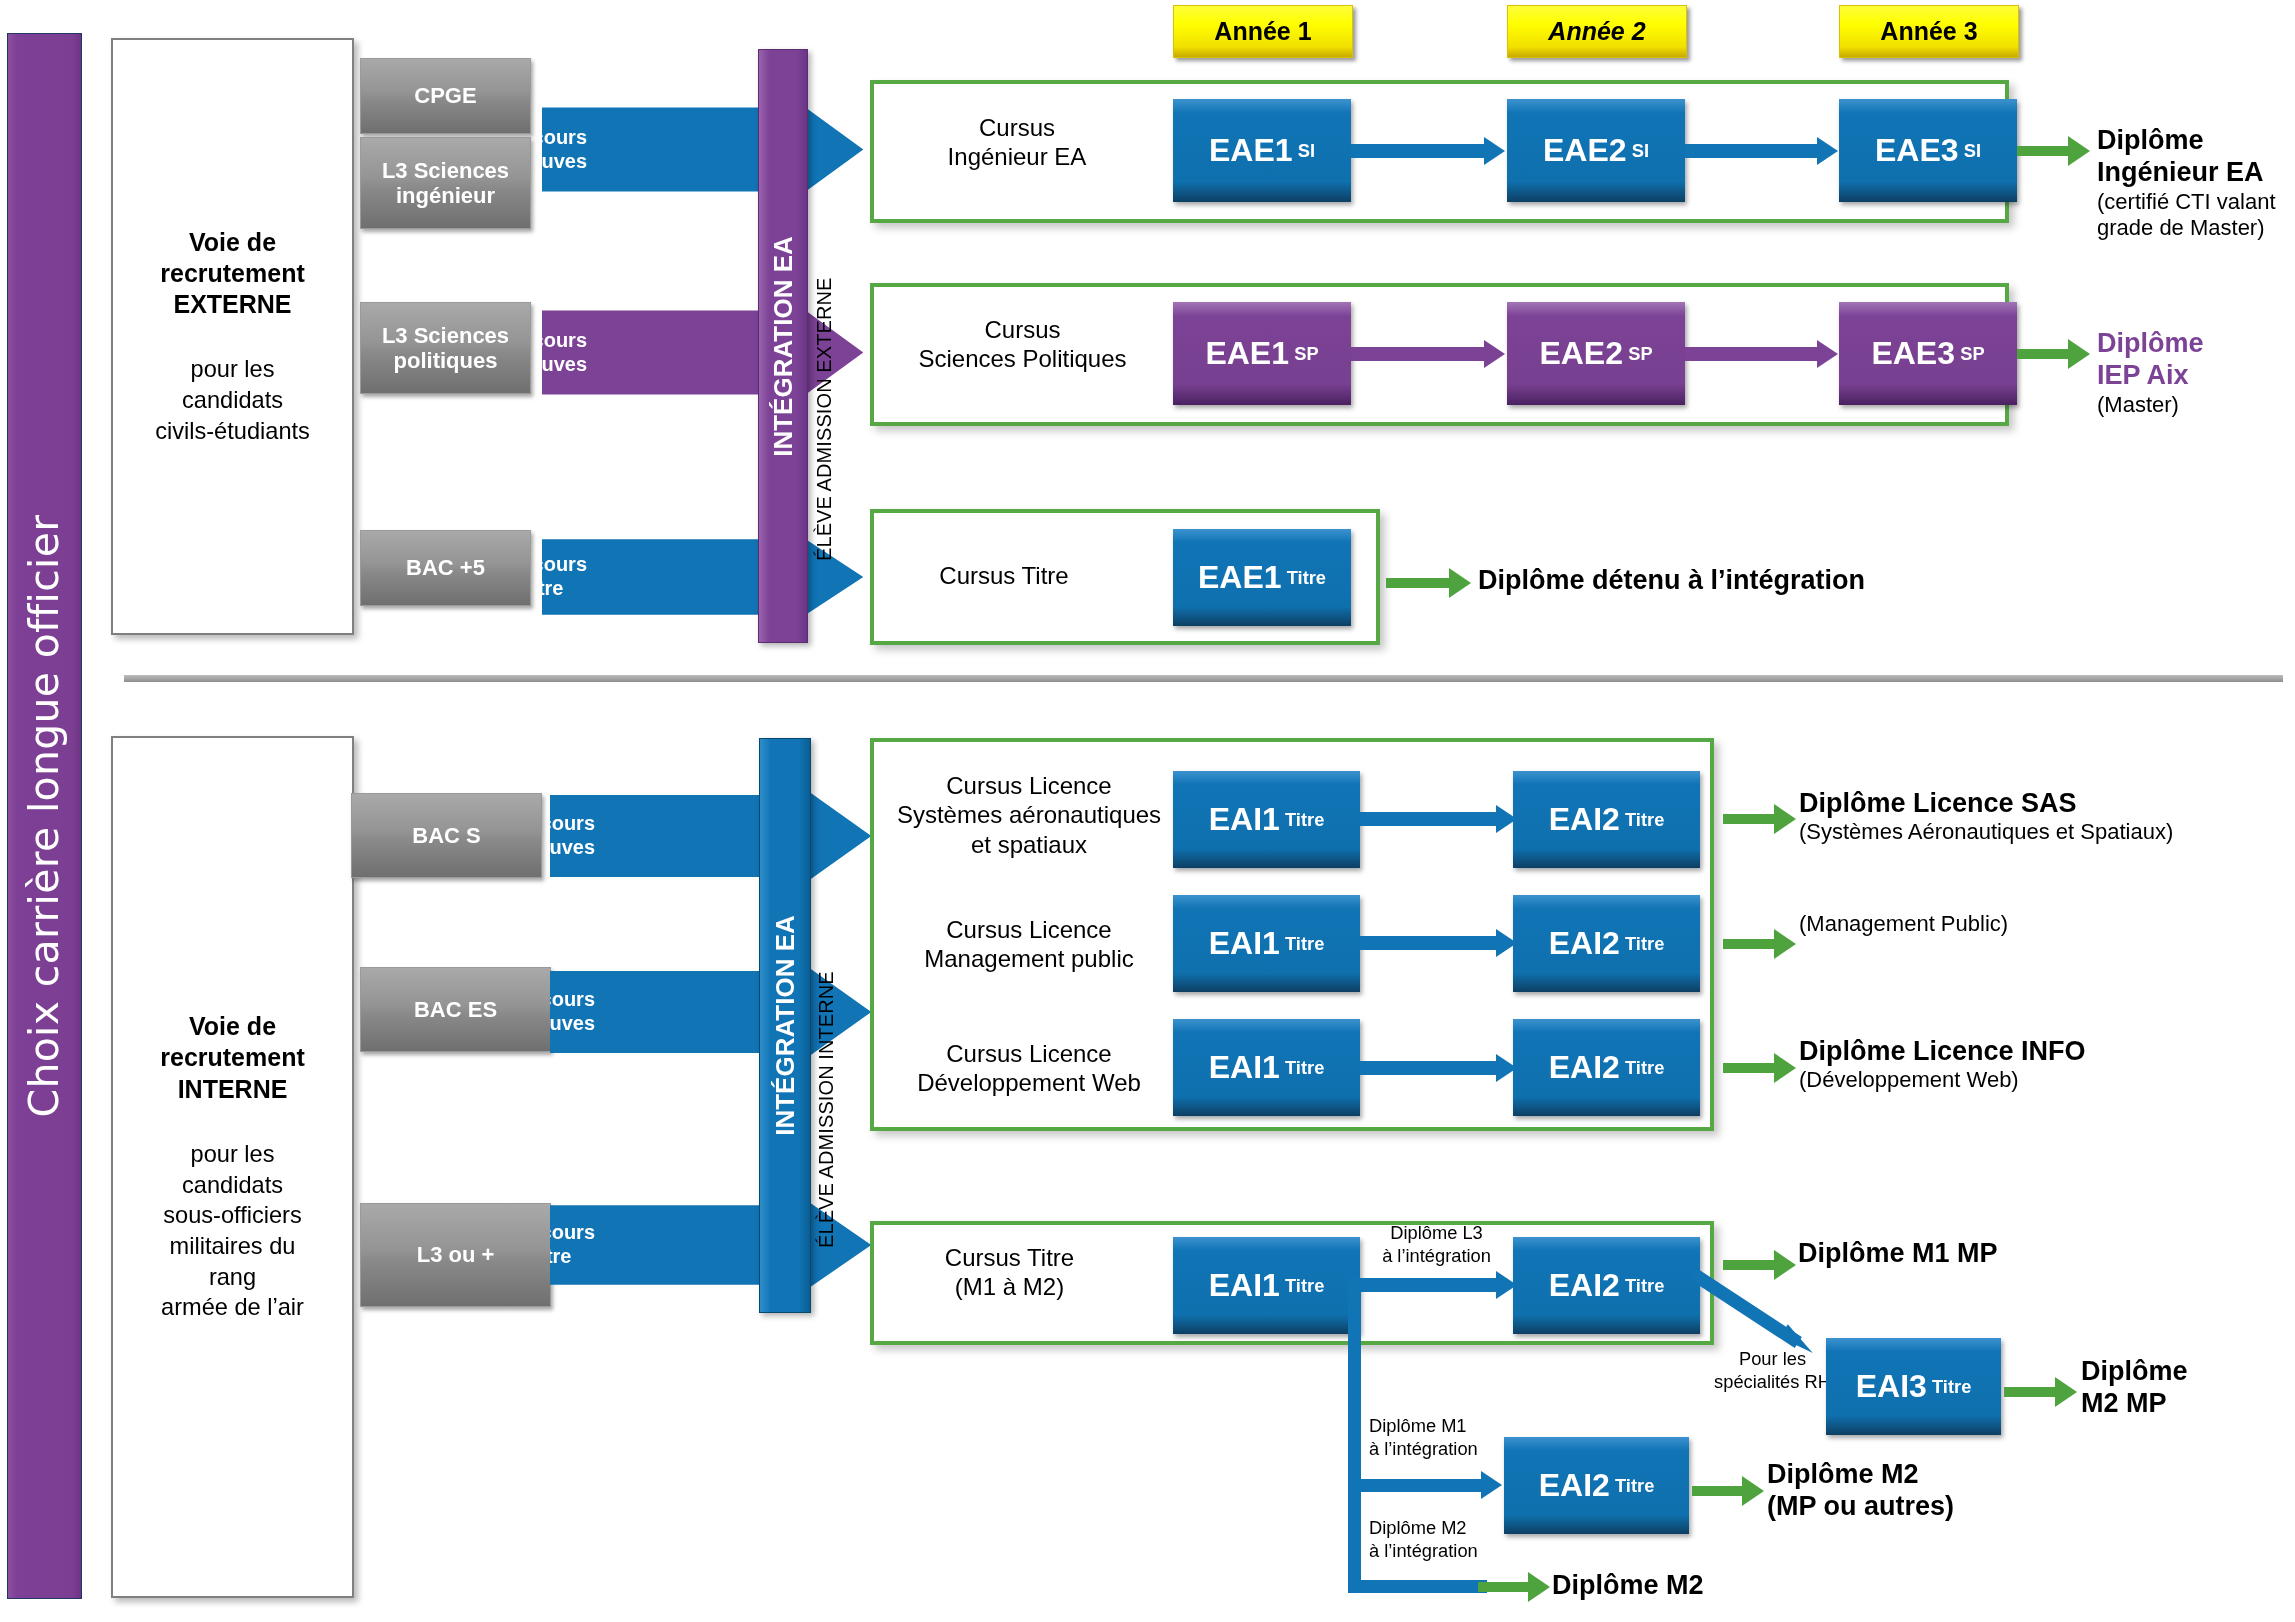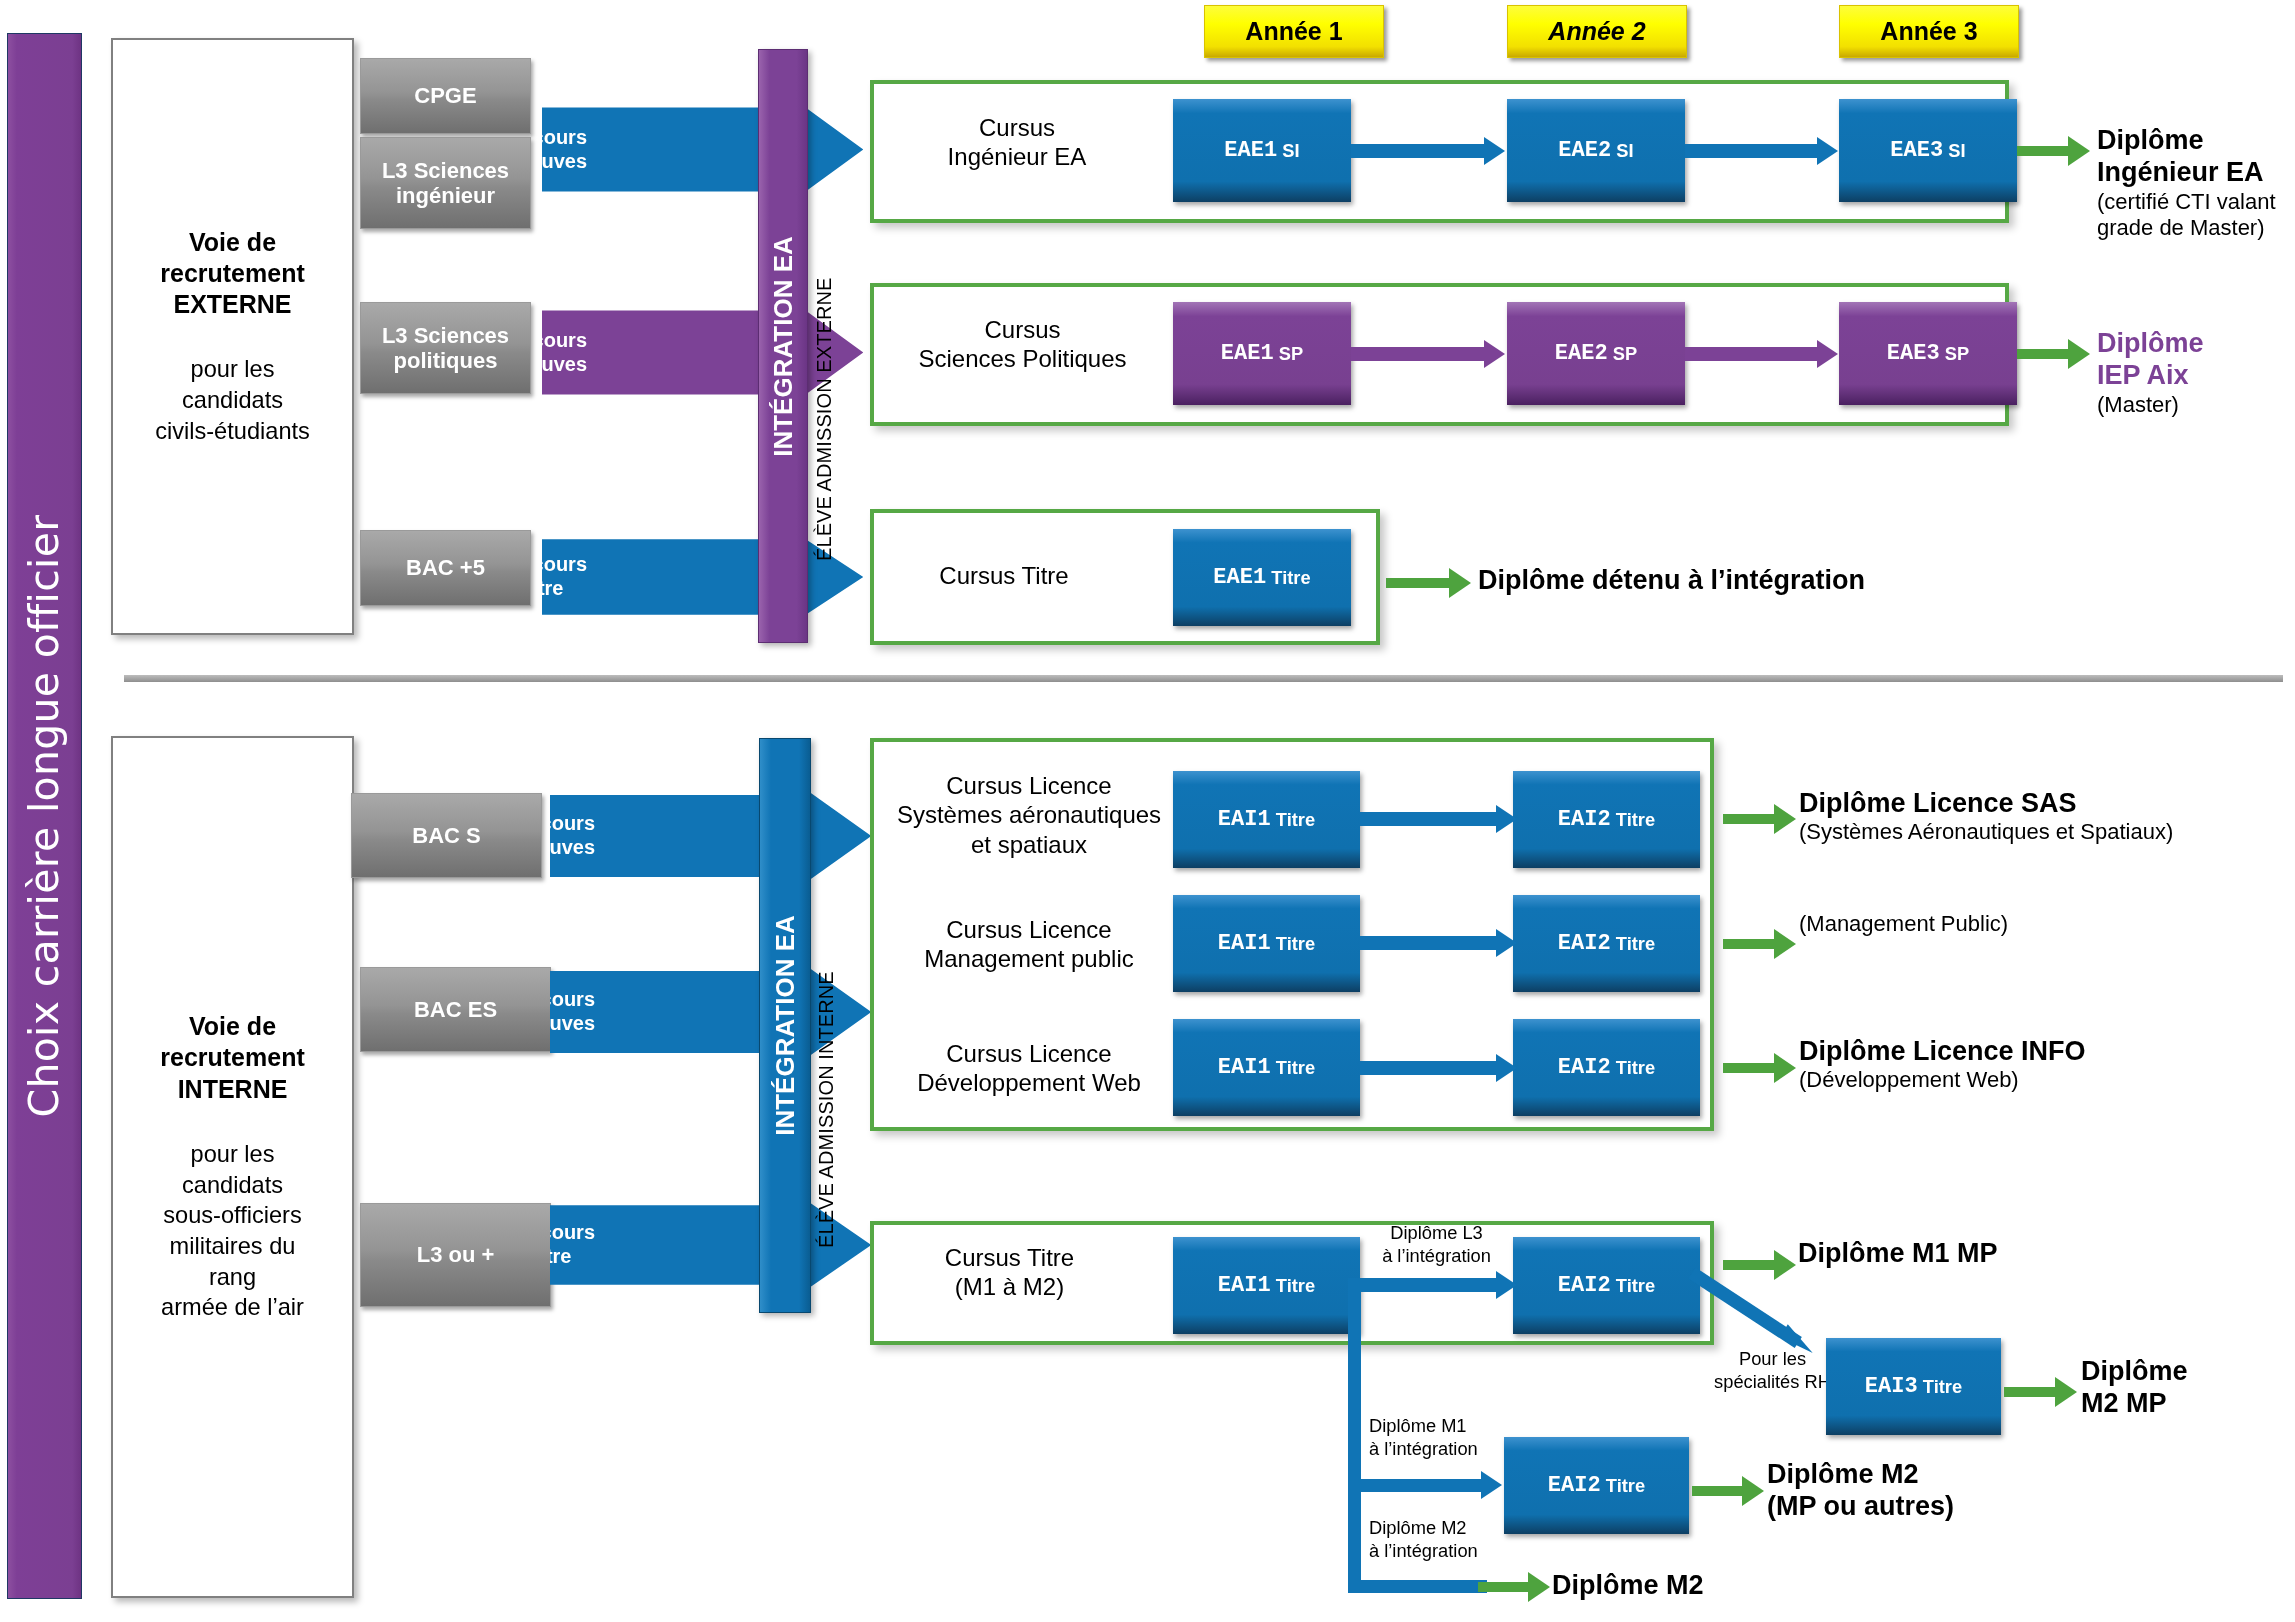--- a/index.html
+++ b/index.html
@@ -80,21 +80,21 @@
   .cursus-label{font-size:24px;line-height:1.22;text-align:center;}
 
   
   .step{
     display:flex;align-items:center;justify-content:center;
     color:#fff;font-weight:bold;box-sizing:border-box;
     box-shadow:2px 3.3px 4.6px rgba(0,0,0,.35);
   }
   .step.blue{background:linear-gradient(180deg,#3d92cf 0%,#1074b5 14%,#0f70ae 80%,#0d3f63 100%);}
   .step.purple{background:linear-gradient(180deg,#a274b6 0%,#7c4296 14%,#784090 80%,#4a2060 100%);}
-  .step .big{font-size:22px;font-family:Liberation Mono, monospace;}
+  .step .big{font-size:32px;}
   .step .small{font-size:18.3px;margin-left:5.2px;}
 
   
   .hline{position:absolute;background:#1074b5;}
   .hline.purple{background:#7c4296;}
   .vline{position:absolute;background:#1074b5;}
   .arrowhead{position:absolute;width:0;height:0;}
   .ah-blue-r{border-top:14.4px solid transparent;border-bottom:14.4px solid transparent;border-left:21px solid #1074b5;}
   .ah-purple-r{border-top:14.4px solid transparent;border-bottom:14.4px solid transparent;border-left:21px solid #7c4296;}
 
@@ -116,21 +116,21 @@
   #divider{position:absolute;left:124px;top:675px;width:2159px;height:6.5px;
     background:linear-gradient(180deg,#bdbdbd,#8e8e8e);}
 </style>
 </head>
 <body>
 
 <div id="career-banner" class="abs">
   <div class="vtxt">Choix carrière longue officier</div>
 </div>
 
-<div class="year-badge abs" style="left:1173px;top:5.2px;width:178px;height:51px;margin-left:31px;">
+<div class="year-badge abs" style="left:1173px;top:5.2px;width:178px;height:51px;">
   <span>Année 1</span>
 </div>
 <div class="year-badge abs" style="left:1507px;top:5.2px;width:178px;height:51px;font-style:italic;">
   <span>Année 2</span>
 </div>
 <div class="year-badge abs" style="left:1839px;top:5.2px;width:178px;height:51px;">
   <span>Année 3</span>
 </div>
 
 <div class="recruit-panel abs" style="left:111px;top:38px;width:243px;height:597px;">

